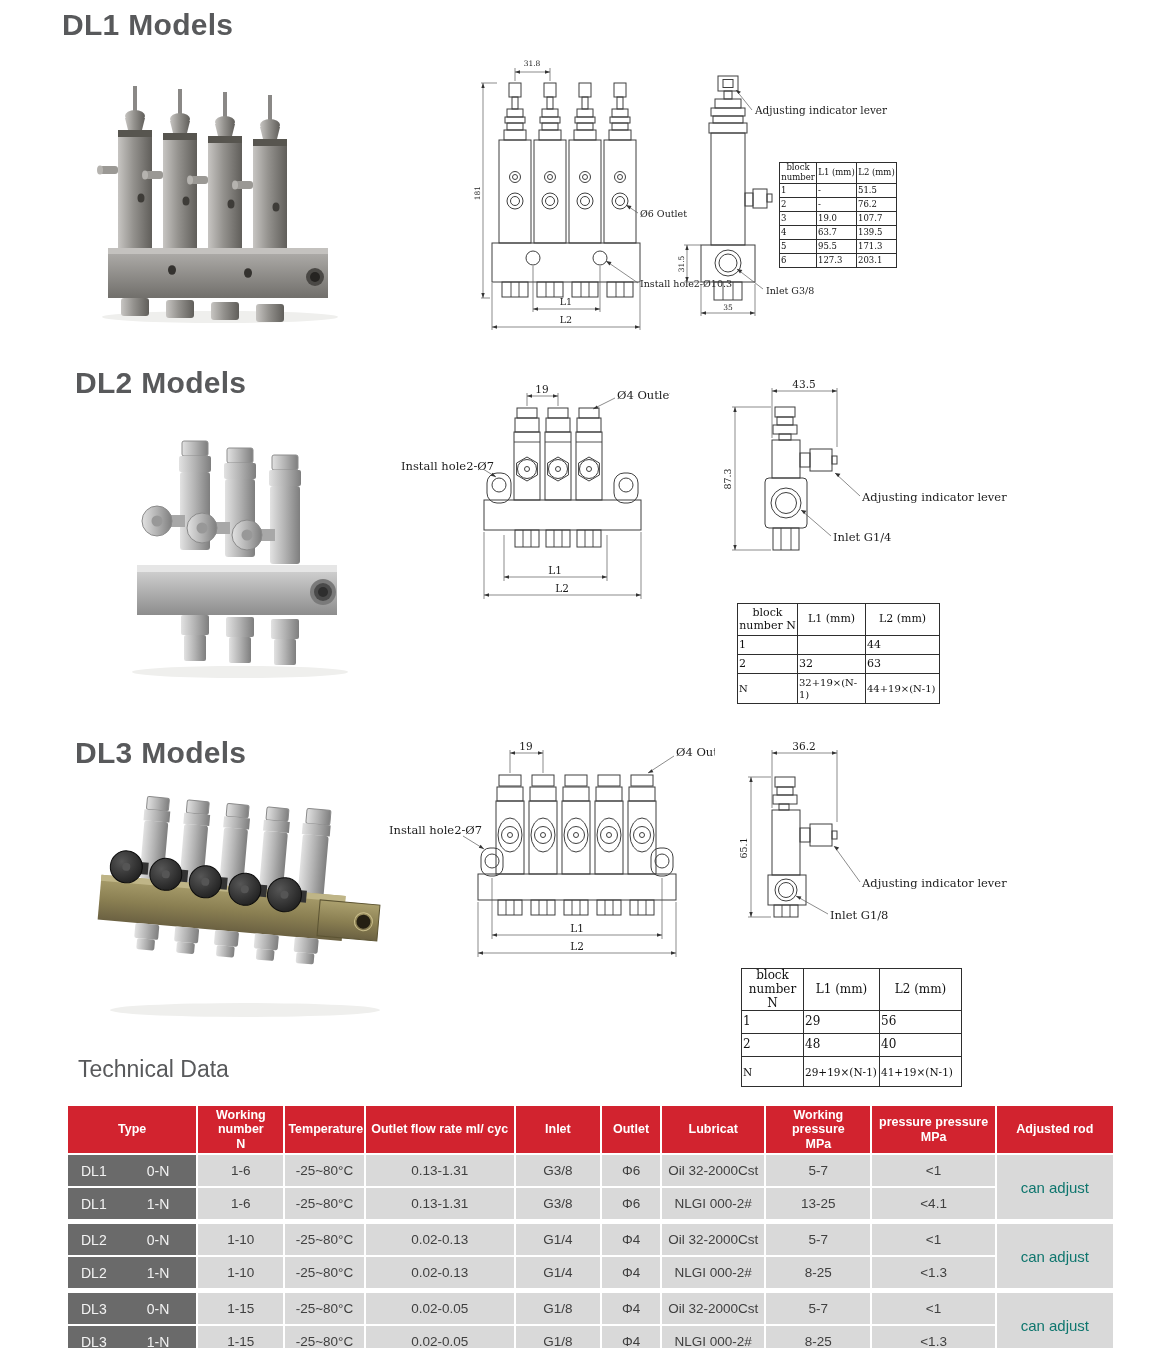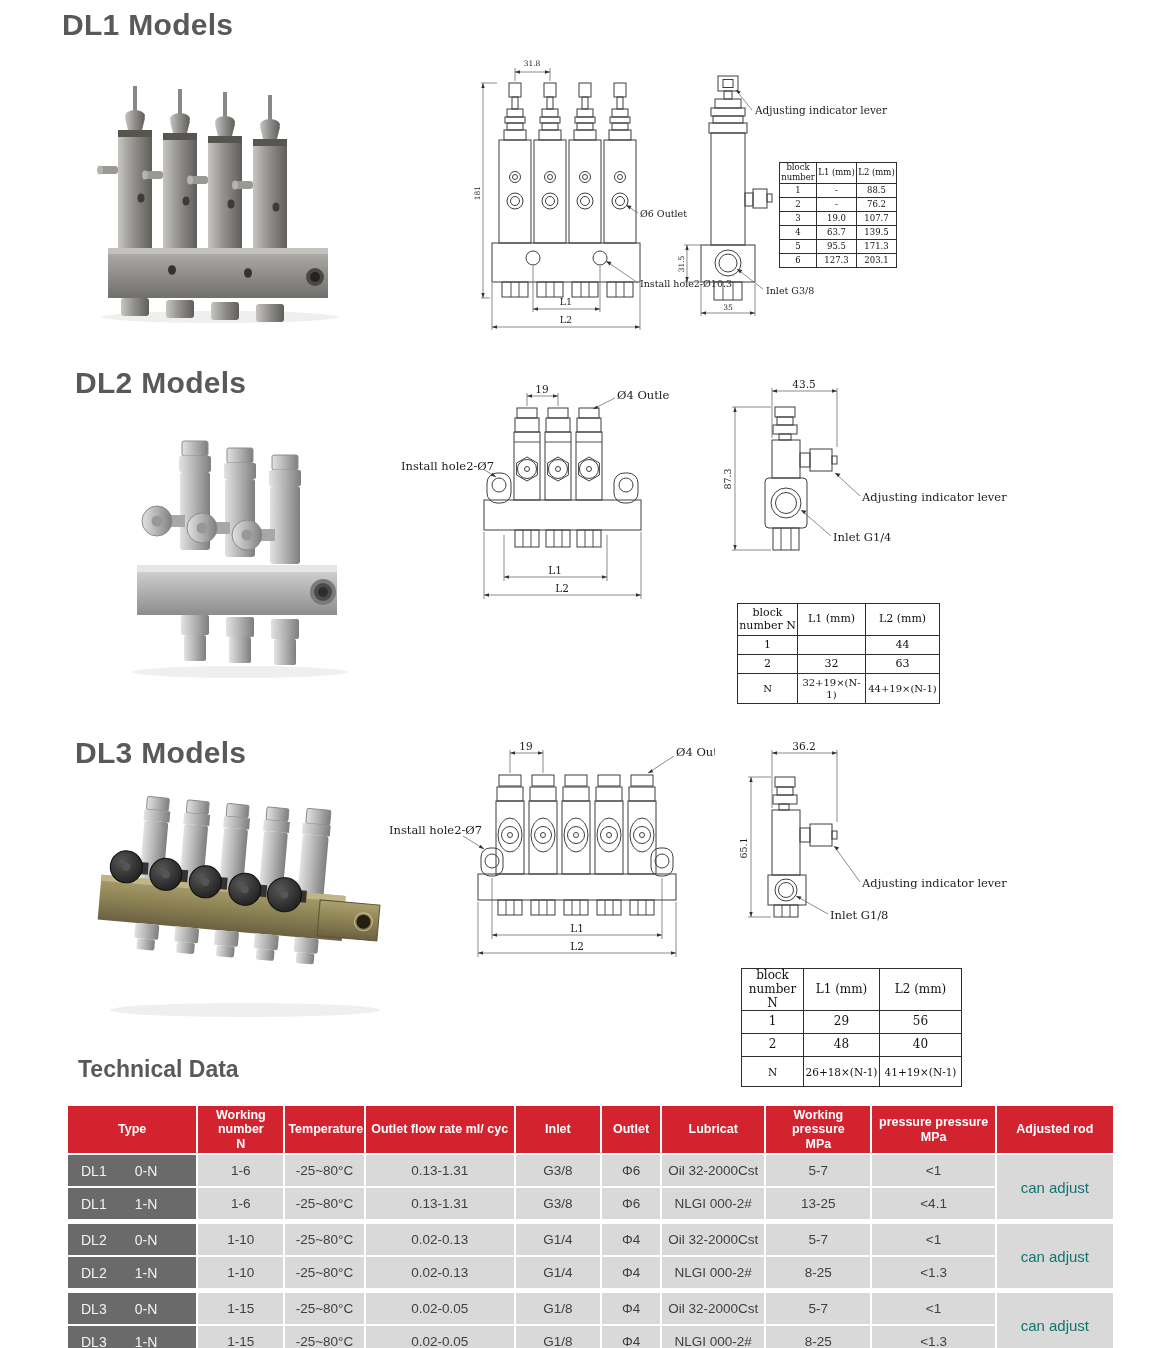--- a/index.html
+++ b/index.html
@@ -1,52 +1,52 @@
 <!DOCTYPE html>
 <html><head>
 <meta charset="utf-8">
 <style>
   html,body{margin:0;padding:0;background:#fff;}
   body{width:1168px;height:1348px;position:relative;overflow:hidden;
        font-family:"Liberation Sans",sans-serif;}
   .abs{position:absolute;}
   .model-title{font-size:30px;font-weight:bold;color:#58595b;letter-spacing:.3px;}
-  .tech-title{font-size:23px;font-weight:bold;color:#58595b;}
+  .tech-title{font-size:23px;font-weight:normal;color:#58595b;}
   
   svg.cad rect,svg.cad circle,svg.cad ellipse,svg.cad polygon,svg.cad path{
     fill:none;stroke:#3f3f3f;stroke-width:1;}
   svg.cad line{stroke:#3f3f3f;stroke-width:.9;}
   svg.cad .dim{stroke:#5a5a5a;stroke-width:.7;}
   svg.cad .ah{fill:#333;stroke:none;}
   svg.cad text{font-family:"DejaVu Serif",serif;fill:#1c1c1c;stroke:none;}
   .t7{font-size:7.5px;}.t9{font-size:9.5px;}
   .t10{font-size:10.5px;}.t11{font-size:11.5px;}
   
   .blk-table{border-collapse:collapse;font-family:"DejaVu Serif",serif;color:#111;
-    text-align:center;table-layout:fixed;}
+    table-layout:fixed;}
   .blk-table th,.blk-table td{border:1px solid #2e2e2e;font-weight:normal;
     white-space:pre-line;line-height:1.15;padding:0 1px;}
   .blk1{font-size:8.5px;}
   .blk1 th{height:20px;} .blk1 td{height:13px;}
   .blk2{font-size:11px;}
   .blk2 th{height:31px;} .blk2 td{height:18px;}
   .blk2 tr:last-child td{height:29px;font-size:10px;}
   .blk3{font-size:12px;}
   .blk3 th{height:35px;} .blk3 td{height:22px;}
   .blk3 tr:last-child td{height:29px;font-size:10.5px;}
   
   .tech-table{border-collapse:separate;border-spacing:2px;table-layout:fixed;}
   .tech-table th{background:#d2232f;color:#fff;font-size:12.5px;font-weight:bold;
     height:38px;padding:2px 3px;line-height:1.15;text-align:center;vertical-align:middle;}
   .tech-table th span{display:block;}
   .tech-table td{background:#d9d9d9;color:#404040;font-size:13.5px;text-align:center;
     height:29px;vertical-align:middle;}
   .tech-table td.type-cell{background:#6a6a6a;color:#f2f2f2;text-align:left;
     padding-left:13px;font-size:14px;}
-  .type-cell .variant{margin-left:28px;}
+  .type-cell .variant{margin-left:40px;}
   .tech-table td.adjust-cell{font-size:15px;color:#0f766e;}
   .tech-table .sep td{background:transparent;height:1px;padding:0;}
 </style>
 </head>
 <body>
 
 <div class="abs model-title" style="left:62px;top:8px">DL1 Models</div>
 
 <svg class="abs" style="left:80px;top:80px" width="280" height="245" viewBox="0 0 280 245">
   <defs>
@@ -275,21 +275,21 @@
   <tbody>
       <tr>
         <th>block
 number</th>
         <th>L1 (mm)</th>
         <th>L2 (mm)</th>
       </tr>
   <tr>
         <td>1</td>
         <td>-</td>
-        <td>88.5</td>
+        <td>51.5</td>
       </tr>
   <tr>
         <td>2</td>
         <td>-</td>
         <td>76.2</td>
       </tr>
   <tr>
         <td>3</td>
         <td>19.0</td>
         <td>107.7</td>
@@ -742,21 +742,21 @@
         <td>29</td>
         <td>56</td>
       </tr>
   <tr>
         <td>2</td>
         <td>48</td>
         <td>40</td>
       </tr>
   <tr>
         <td>N</td>
-        <td>26+18×(N-1)</td>
+        <td>29+19×(N-1)</td>
         <td>41+19×(N-1)</td>
       </tr>
 </tbody>
   </table>
 
 <div class="abs tech-title" style="left:78px;top:1056px">Technical Data</div>
 
 <table class="abs tech-table" style="left:66px;top:1104px;width:1049px">
   <colgroup>
     <col style="width:128px">

